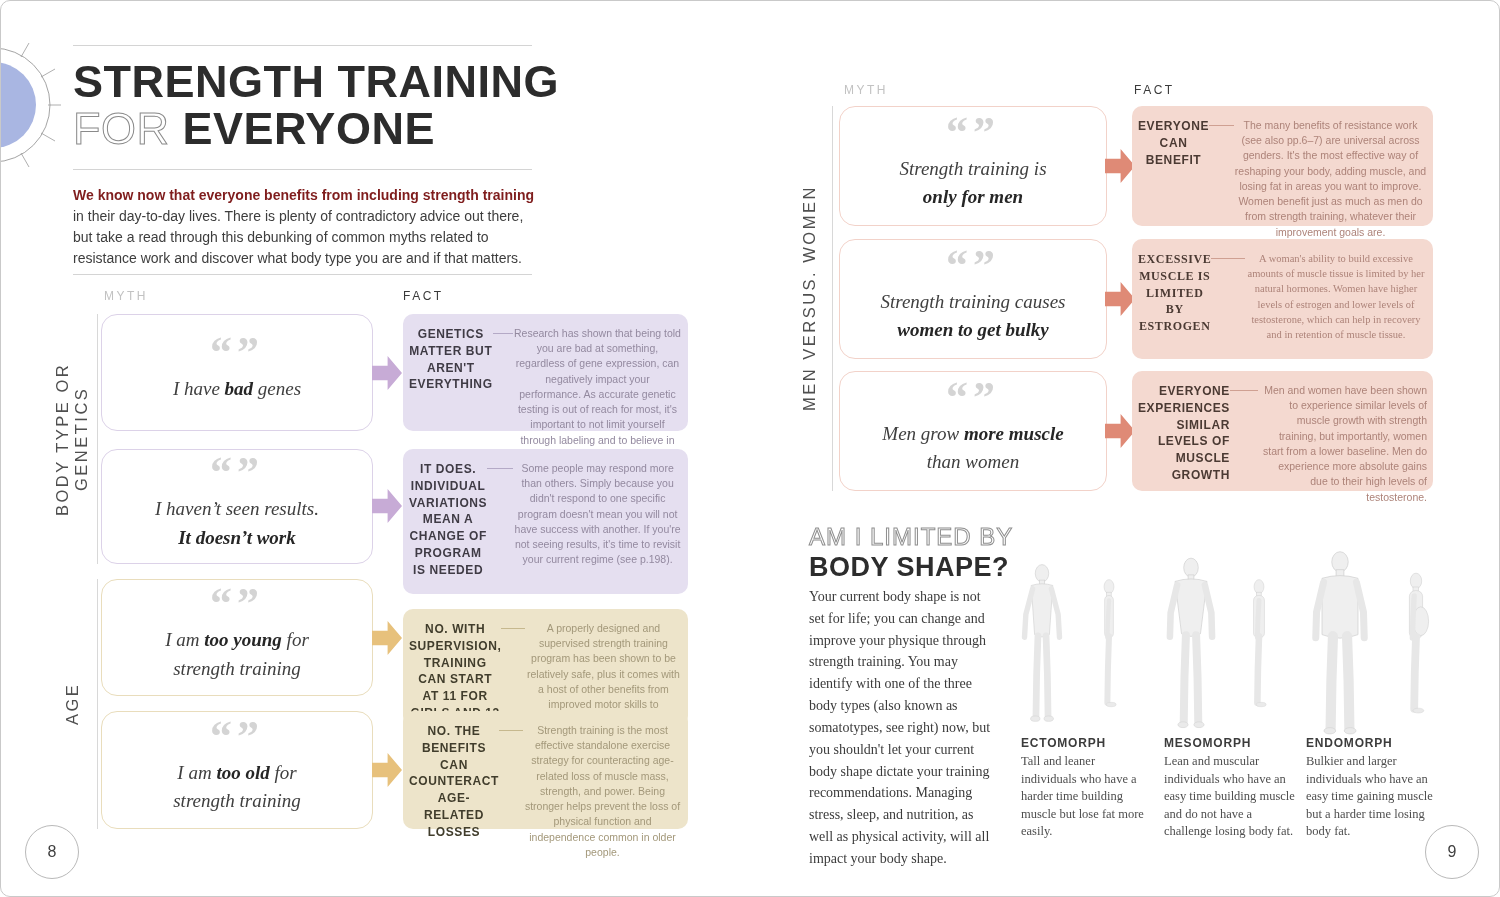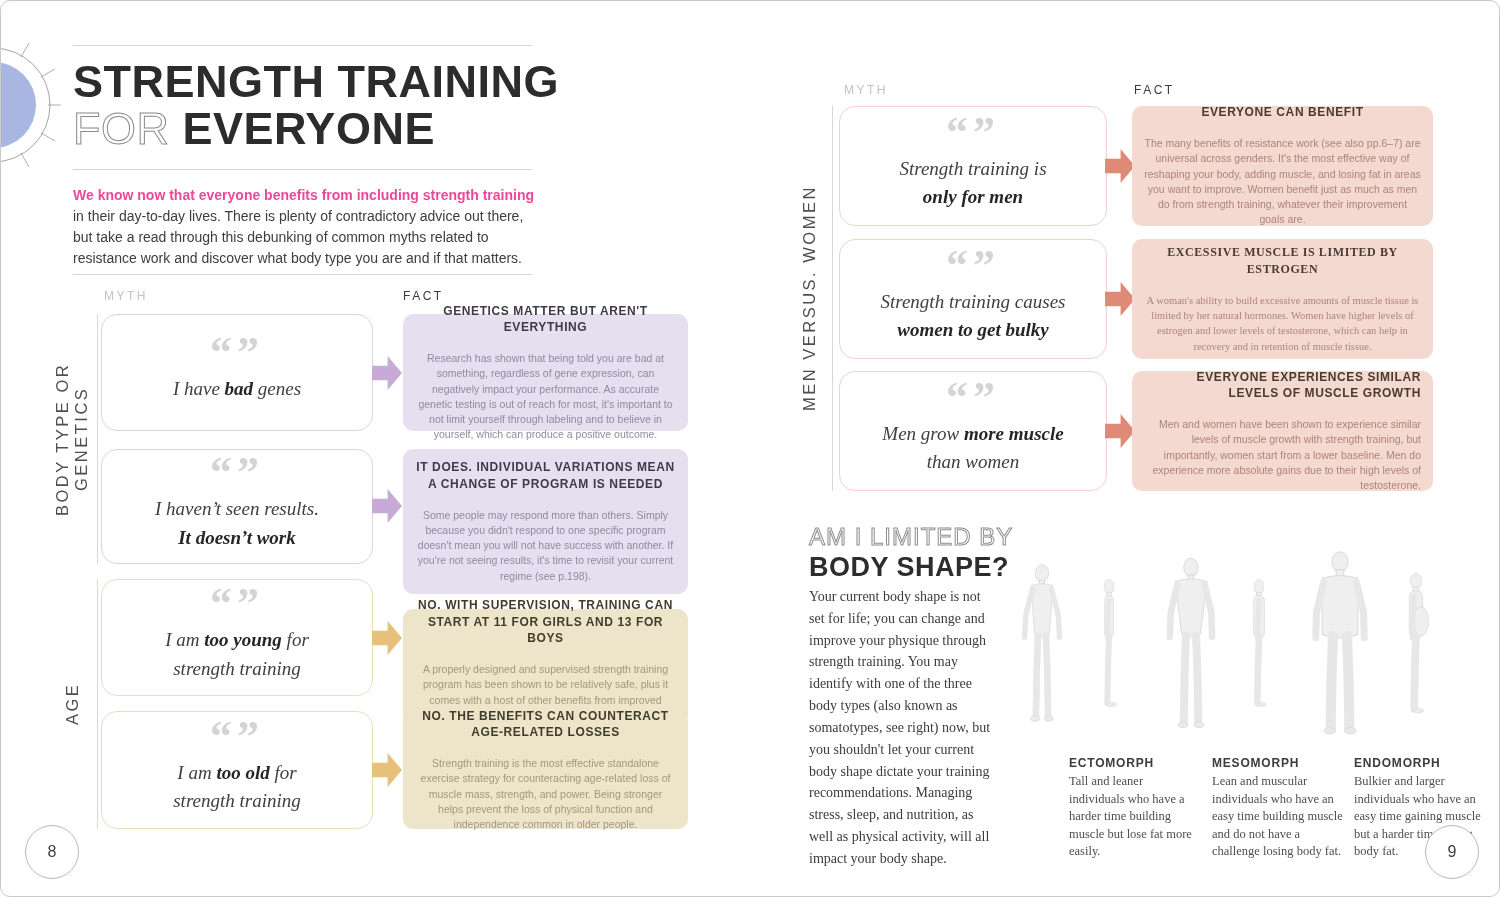--- a/index.html
+++ b/index.html
@@ -9,21 +9,21 @@
     border:1.5px solid #c9c9c9;border-radius:10px;overflow:hidden;box-sizing:border-box;
   }
   .abs{position:absolute;}
   .hline{position:absolute;height:1px;background:#d4d4d4;}
   .vline{position:absolute;width:1px;background:#d8d8d8;}
 
   
   .big-title{font-size:45px;font-weight:700;letter-spacing:.5px;color:#2c2c2c;line-height:1.04;}
   .outline-word{font-weight:400;color:#c3c3c3;-webkit-text-stroke:1px #8a8a8a;-webkit-text-fill-color:#ffffff;}
   .intro{font-size:14px;line-height:1.5;color:#3d3d3d;width:468px;}
-  .intro b{color:#ec4899;}
+  .intro b{color:#7f1d1d;}
 
   .col-label{font-size:12px;letter-spacing:2.5px;}
   .col-label.myth{color:#c2c2c2;}
   .col-label.fact{color:#3a3a3a;}
 
   .vert-label{
     writing-mode:vertical-rl;transform:rotate(180deg);
     font-size:16.5px;letter-spacing:2.5px;color:#4f4f4f;
     display:flex;align-items:center;justify-content:center;text-align:center;
   }
@@ -52,22 +52,22 @@
     position:absolute;width:30px;height:34px;
     clip-path:polygon(0% 29%,52% 29%,52% 0%,100% 50%,52% 100%,52% 71%,0% 71%);
   }
   .arrow.purple{background:#c7abd6;}
   .arrow.gold{background:#e7c17c;}
   .arrow.pink{background:#df8a76;}
 
   
   .fact-card{
     position:absolute;border-radius:10px;box-sizing:border-box;
-    display:flex;flex-direction:column;justify-content:center;
-    text-align:center;padding:12px 12px;
+    display:flex;flex-direction:row;justify-content:center;
+    text-align:center;padding:12px 6px;
   }
   .fact-card.purple{background:#e5dff0;}
   .fact-card.gold{background:#ede4ca;}
   .fact-card.pink{background:#f4d9d0;}
   .fact-heading{font-size:12px;font-weight:700;letter-spacing:.6px;line-height:1.4;}
   .fact-card.purple .fact-heading{color:#3f3b45;}
   .fact-card.gold .fact-heading{color:#413d2c;}
   .fact-card.pink .fact-heading{color:#4b3a33;}
   .fact-divider{height:1px;width:62%;margin:7px auto 8px auto;}
   .fact-card.purple .fact-divider{background:#b4a9c6;}
@@ -80,21 +80,21 @@
 
   
   .bs-title-light{font-size:24px;letter-spacing:1px;color:#c3c3c3;
     -webkit-text-stroke:1px #8f8f8f;-webkit-text-fill-color:#ffffff;line-height:1.15;}
   .bs-title-bold{font-size:27px;font-weight:700;letter-spacing:.5px;color:#2d2d2d;line-height:1.2;}
   .bs-body{font-family:"Liberation Serif",serif;font-size:14px;line-height:1.56;color:#3b3b3b;width:190px;}
 
   .fig{position:absolute;top:528px;height:230px;}
   .fig svg{width:100%;height:100%;}
 
-  .type-caption{position:absolute;top:755px;margin-left:48px;}
+  .type-caption{position:absolute;top:735px;}
   .type-name{font-size:12px;font-weight:700;letter-spacing:.8px;color:#3c3c3c;margin-bottom:3px;}
   .type-desc{font-family:"Liberation Serif",serif;font-size:12.5px;line-height:1.4;color:#4e4e4e;}
 
   
   .page-circle{
     position:absolute;width:52px;height:52px;border:1px solid #b9b9b9;border-radius:50%;
     display:flex;align-items:center;justify-content:center;font-size:16px;color:#3f3f3f;background:#fff;
   }
 </style>
 </head>

